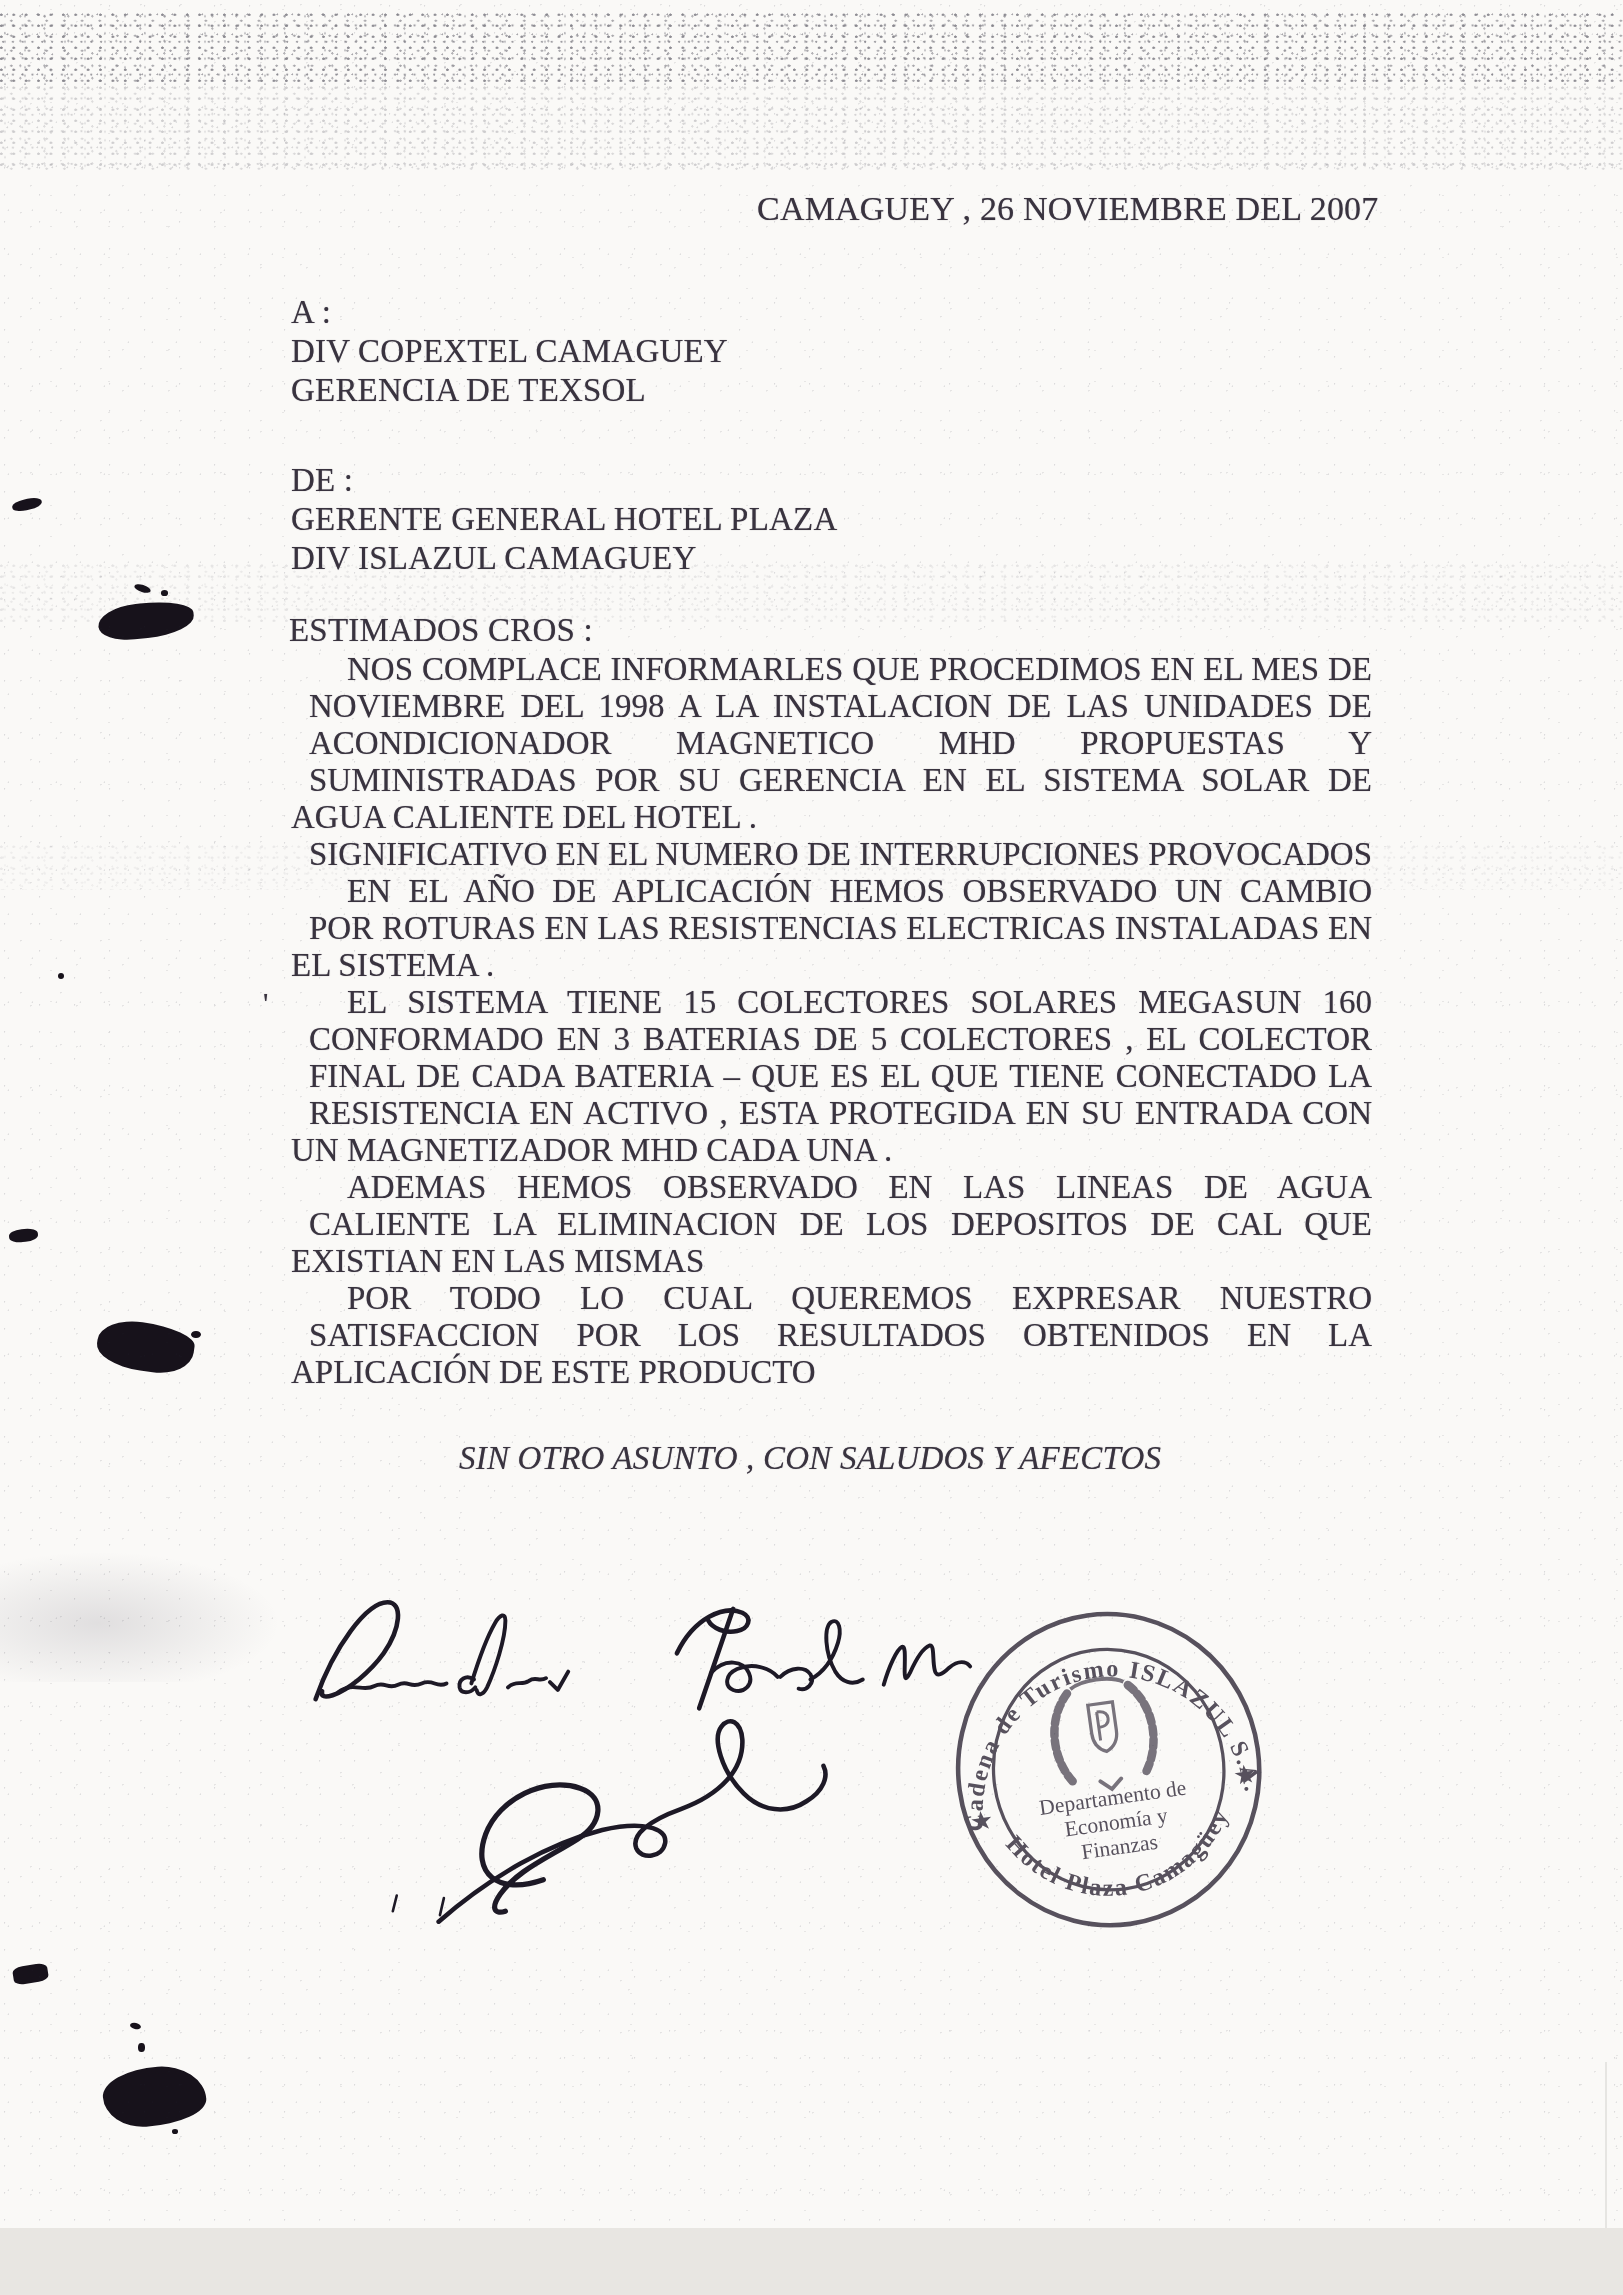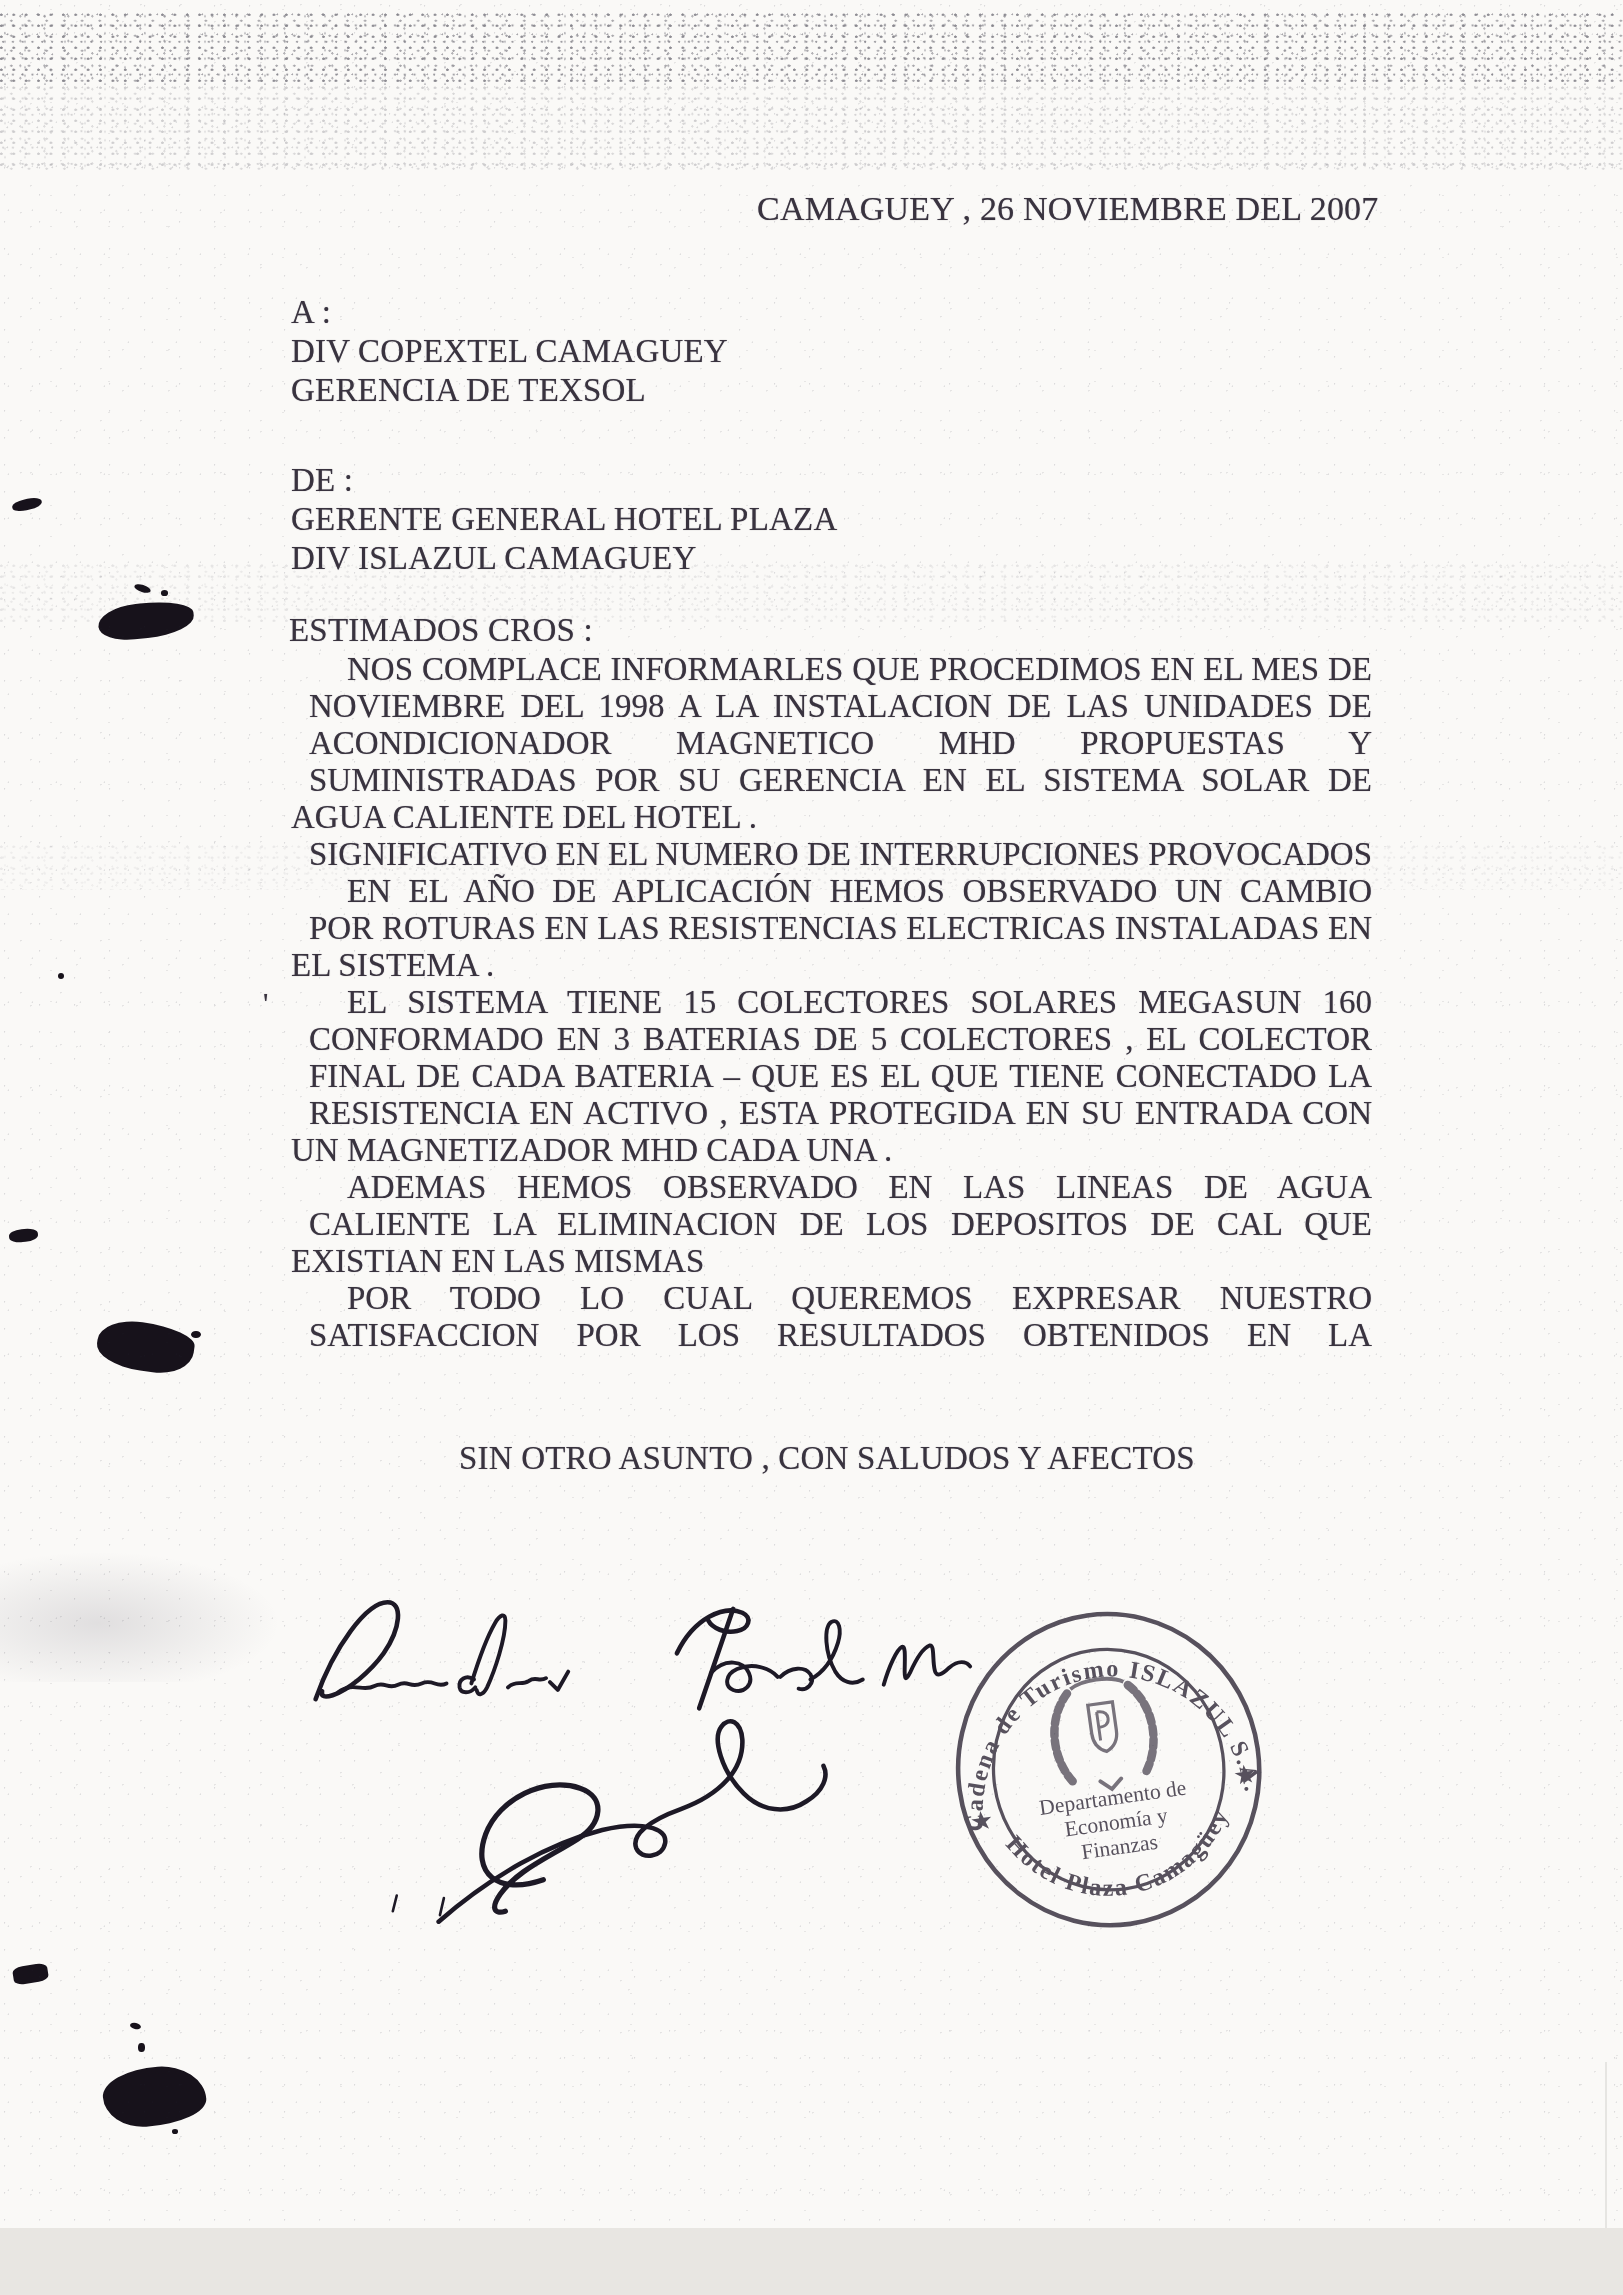--- a/index.html
+++ b/index.html
@@ -65,21 +65,21 @@
     position:absolute;left:291px;top:651px;width:1081px;
     font-size:33px;line-height:37px;
     text-shadow:0 0 0.9px rgba(50,44,62,.55);
   }
   .bl{height:37px;white-space:nowrap;}
   .bl.j{white-space:normal;text-align:justify;text-align-last:justify;overflow:hidden;margin-left:18px;}
   .bl.ind{padding-left:38px;}
   .bl.j.ind{padding-left:0;text-indent:38px;}
   .margin-mark{position:absolute;left:263px;top:986px;font-size:30px;}
 
-  .closing{position:absolute;left:459px;top:1440px;font-size:33px;}
+  .closing{position:absolute;left:459px;top:1440px;font-size:33px;font-style:italic;}
 
   .sig-svg{position:absolute;left:275px;top:1568px;}
   .sig-stroke{fill:none;stroke:#1d1926;stroke-linecap:round;stroke-linejoin:round;}
 
   .stamp{position:absolute;left:954px;top:1611px;width:314px;height:322px;transform:rotate(-8deg);opacity:.92;}
   .stamp text{font-family:"Liberation Serif","DejaVu Serif",serif;fill:var(--stamp_ink);}
   .stamp .ring{fill:none;stroke:var(--stamp_ink);}
   .arc-text{font-size:37px;letter-spacing:3px;font-weight:bold;}
   .dept-text{font-size:33px;}
   .star{font-size:40px;}
@@ -141,20 +141,21 @@
     <div class="bl j ind">EL SISTEMA TIENE 15 COLECTORES SOLARES MEGASUN 160</div>
     <div class="bl j">CONFORMADO EN 3 BATERIAS DE 5 COLECTORES , EL COLECTOR</div>
     <div class="bl j">FINAL DE CADA BATERIA – QUE ES EL QUE TIENE CONECTADO LA</div>
     <div class="bl j">RESISTENCIA EN ACTIVO , ESTA PROTEGIDA EN SU ENTRADA CON</div>
     <div class="bl">UN MAGNETIZADOR MHD CADA UNA .</div>
     <div class="bl j ind">ADEMAS HEMOS OBSERVADO EN LAS LINEAS DE AGUA</div>
     <div class="bl j">CALIENTE LA ELIMINACION DE LOS DEPOSITOS DE CAL QUE</div>
     <div class="bl">EXISTIAN EN LAS MISMAS</div>
     <div class="bl j ind">POR TODO LO CUAL QUEREMOS EXPRESAR NUESTRO</div>
     <div class="bl j">SATISFACCION POR LOS RESULTADOS OBTENIDOS EN LA</div>
+    <div class="bl">APLICACIÓN DE ESTE PRODUCTO</div>
   </div>
 
   <div class="typed closing">SIN OTRO ASUNTO , CON SALUDOS Y AFECTOS</div>
 
   <svg class="sig-svg" width="720" height="367" viewBox="0 0 1100 560">
 
     <path class="sig-stroke" stroke-width="7" d="M 62 200 C 90 120 140 52 172 52 C 196 52 192 92 166 130 C 146 158 112 186 88 194 C 76 198 70 196 72 188"></path>
     <path class="sig-stroke" stroke-width="6" d="M 96 190 C 120 172 134 190 152 180 C 168 172 172 186 188 178 C 204 170 206 184 224 176 C 242 168 246 184 262 176"></path>
     <path class="sig-stroke" stroke-width="6" d="M 300 176 C 308 150 322 108 336 84 C 344 70 352 68 352 80 C 352 108 336 156 324 182 C 318 194 310 196 308 186"></path>
     <path class="sig-stroke" stroke-width="6" d="M 304 170 C 292 162 280 170 282 182 C 284 192 298 192 306 182"></path>

